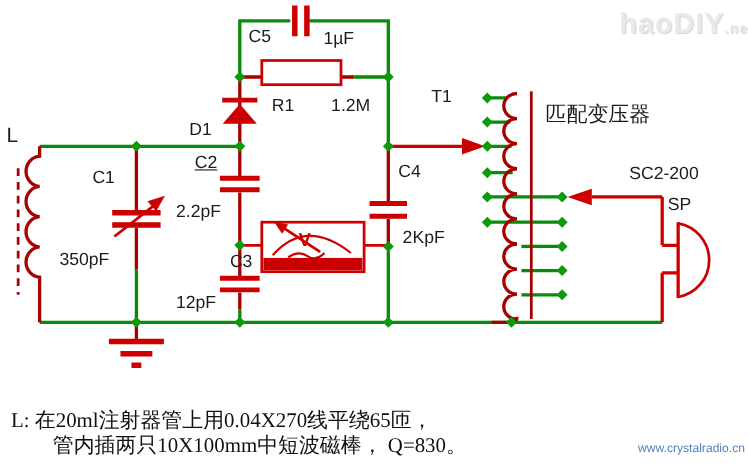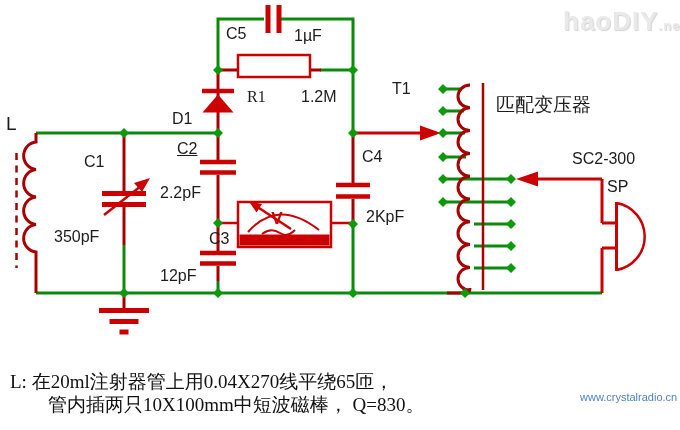--- a/index.html
+++ b/index.html
@@ -24,21 +24,21 @@
   .cjk{font-size:19px;}
   .note-line{position:absolute;color:var(--note);font-size:19px;white-space:nowrap;
              font-family:Liberation Serif, serif;}
   .watermark{position:absolute;left:563px;top:6px;color:var(--watermark);
              font-size:26px;font-weight:bold;letter-spacing:1px;
              text-shadow:1px 1px 1px #d2d2d2;white-space:nowrap;}
   .watermark .tld{font-size:13px;font-weight:bold;}
   .sitelogo{position:absolute;left:580px;top:390px;text-align:left;white-space:nowrap;}
   .sitelogo .t{color:var(--logo-blue);font-size:18px;font-weight:bold;letter-spacing:2px;
                text-shadow:1px 1px 0 #cfe0f2;}
-  .sitelogo .u{color:var(--logo-blue);font-size:11px;display:block;margin-top:1px;}
+  .sitelogo .u{color:var(--logo-blue);font-size:11px;display:block;margin-top:12px;}
   .mtext{font-family:"Liberation Sans","DejaVu Sans",sans-serif;font-weight:bold;
          font-size:17px;fill:var(--part);}
 </style>
 </head>
 <body>
 
 <div class="stage">
 
   <svg width="680" height="430" viewBox="0 0 680 430">
 
@@ -150,34 +150,34 @@
       M506 179 L511 174 L516 179 L511 184 Z
       M506 202 L511 197 L516 202 L511 207 Z
       M506 224 L511 219 L516 224 L511 229 Z
       M506 246 L511 241 L516 246 L511 251 Z
       M506 268 L511 263 L516 268 L511 273 Z"></path>
   </svg>
 
   <span class="lbl" style="left:6px;top:114px;font-size:19px;">L</span>
   <span class="lbl" style="left:226px;top:25px;">C5</span>
   <span class="lbl" style="left:294px;top:27px;">1µF</span>
-  <span class="lbl" style="left:247px;top:88px;font-family:Liberation Serif, serif;">R1</span>
+  <span class="lbl" style="left:247px;top:88px;">R1</span>
   <span class="lbl" style="left:301px;top:88px;">1.2M</span>
   <span class="lbl" style="left:172px;top:110px;">D1</span>
   <span class="lbl" style="left:177px;top:140px;text-decoration:underline;">C2</span>
   <span class="lbl" style="left:160px;top:184px;">2.2pF</span>
   <span class="lbl" style="left:84px;top:153px;">C1</span>
   <span class="lbl" style="left:54px;top:228px;">350pF</span>
   <span class="lbl" style="left:176px;top:230px;margin-left:33px;">C3</span>
   <span class="lbl" style="left:160px;top:267px;">12pF</span>
   <span class="lbl" style="left:362px;top:148px;">C4</span>
   <span class="lbl" style="left:366px;top:208px;">2KpF</span>
   <span class="lbl" style="left:392px;top:80px;">T1</span>
   <span class="lbl cjk" style="left:496px;top:95px;">匹配变压器</span>
-  <span class="lbl" style="left:572px;top:150px;">SC2-300</span>
+  <span class="lbl" style="left:572px;top:150px;">SC2-200</span>
   <span class="lbl" style="left:607px;top:178px;">SP</span>
 
   <span class="note-line" style="left:10px;top:369px;">L: 在20ml注射器管上用0.04X270线平绕65匝，</span>
   <span class="note-line" style="left:48px;top:392px;">管内插两只10X100mm中短波磁棒， Q=830。</span>
 
   <div class="watermark">
     <span>haoDIY</span><span class="tld">.net</span>
   </div>
 
   <div class="sitelogo">

